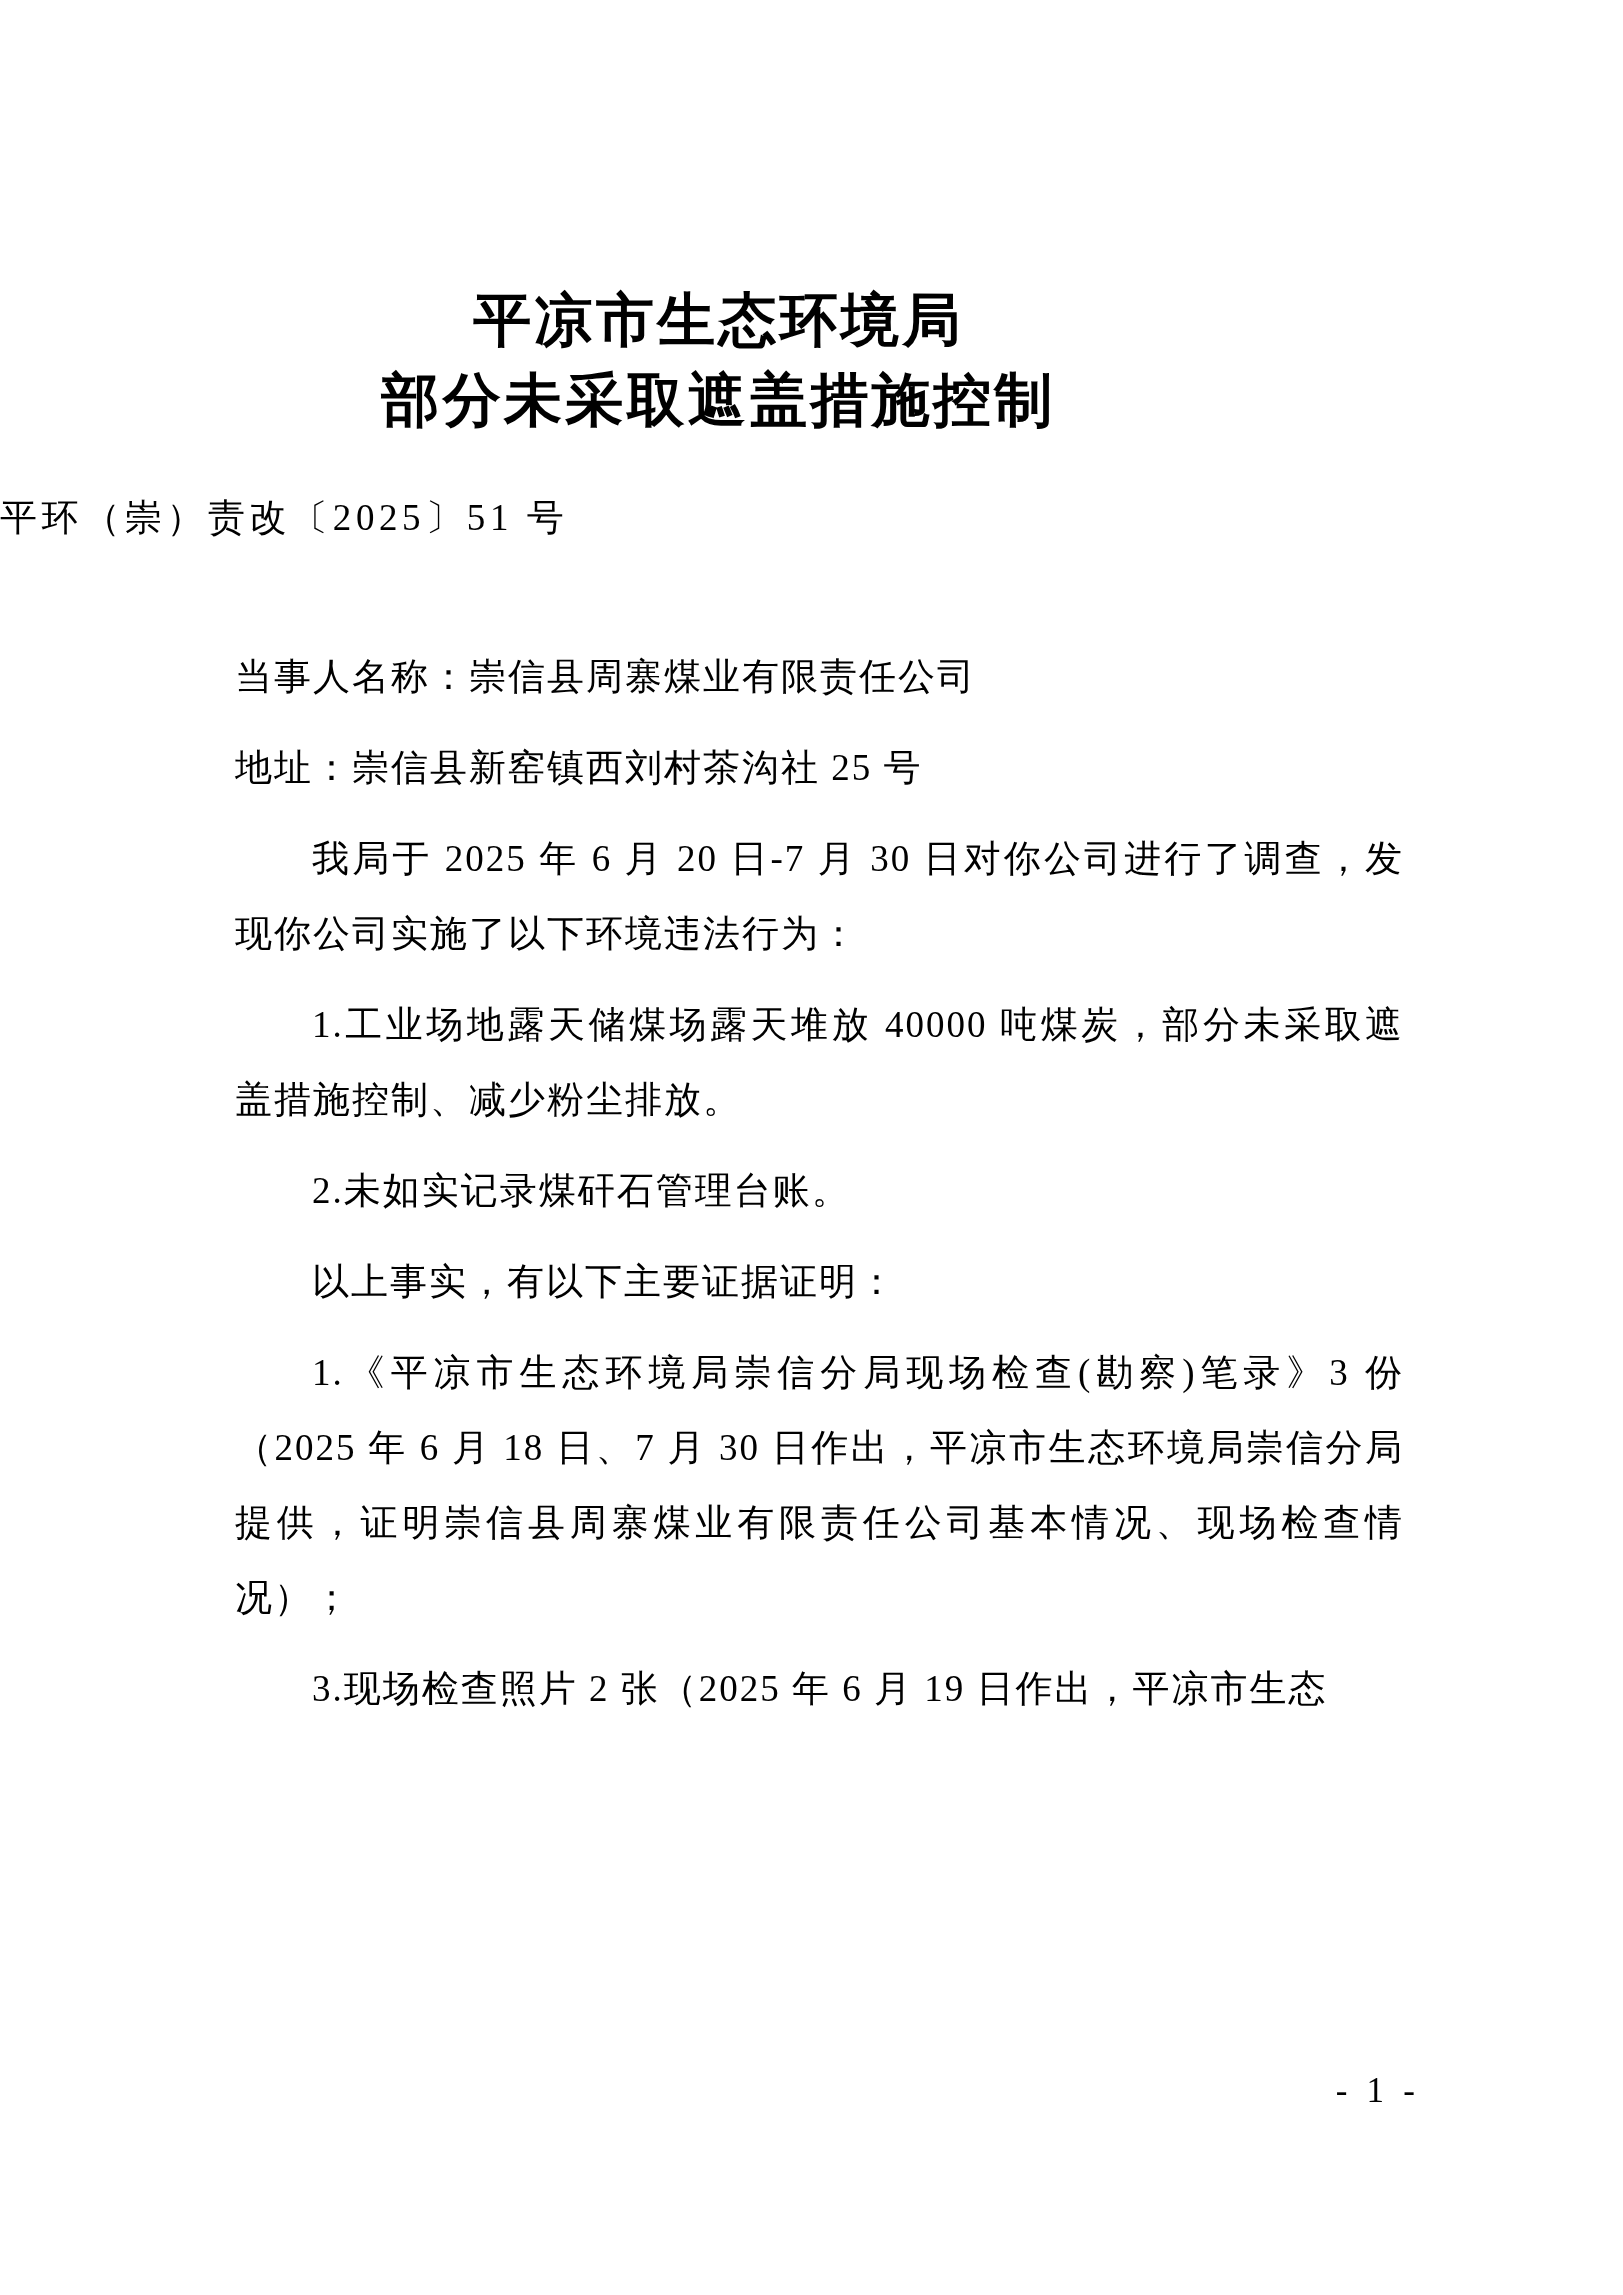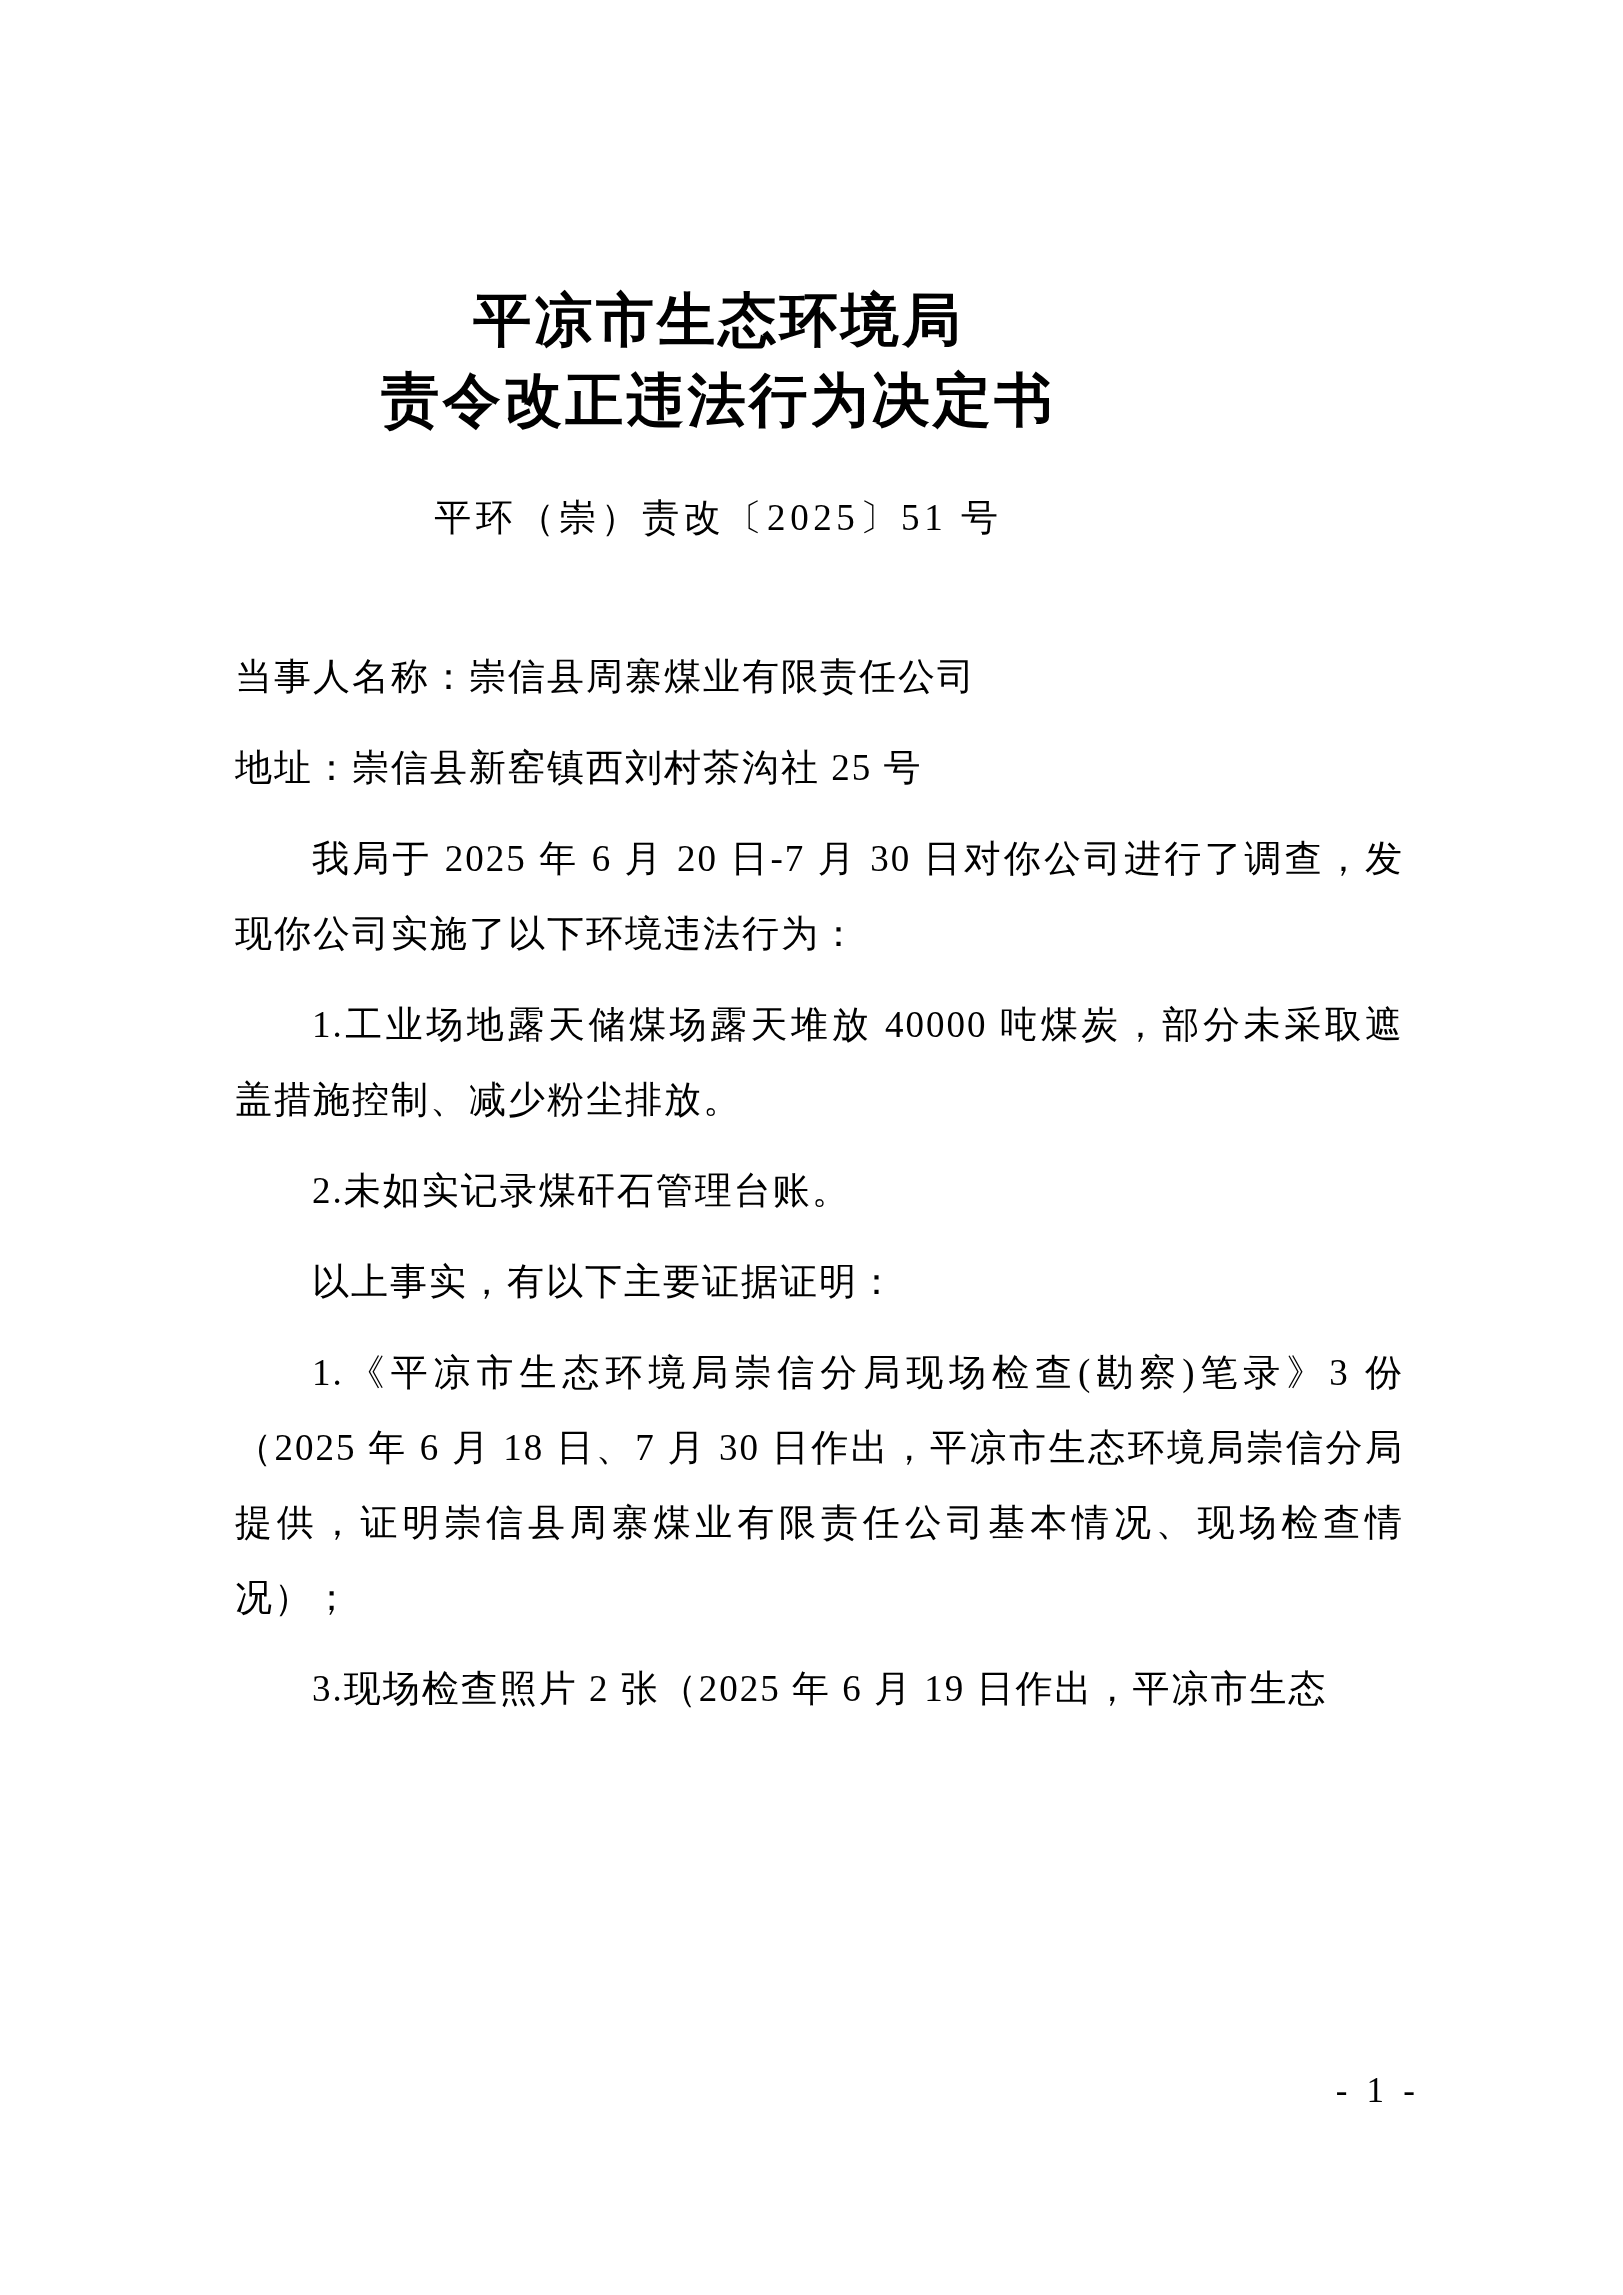--- a/index.html
+++ b/index.html
@@ -28,21 +28,21 @@
     letter-spacing: 3.3px;
   }
   .title-line {
     margin: 0;
   }
   .doc-number {
     position: absolute;
     top: 491px;
     left: 0;
     width: 100%;
-    text-align: center;
+    text-align: left;
     font-size: 37px;
     line-height: 54px;
     letter-spacing: 4.6px;
   }
   .body-text {
     position: absolute;
     top: 623px;
     left: 219px;
     width: 1201px;
     font-size: 37px;
@@ -68,21 +68,21 @@
     letter-spacing: 5.2px;
   }
 </style>
 </head>
 <body>
 
 <div class="page">
 
   <div class="title-block">
     <div class="title-line">平凉市生态环境局</div>
-    <div class="title-line">责令改正违法行为决定书</div>
+    <div class="title-line">部分未采取遮盖措施控制</div>
   </div>
 
   <div class="doc-number">平环（崇）责改〔2025〕51 号</div>
 
   <div class="body-text">
     <p>当事人名称：崇信县周寨煤业有限责任公司</p>
     <p>地址：崇信县新窑镇西刘村茶沟社 25 号</p>
     <p class="indent">我局于 2025 年 6 月 20 日-7 月 30 日对你公司进行了调查，发现你公司实施了以下环境违法行为：</p>
     <p class="indent">1.工业场地露天储煤场露天堆放 40000 吨煤炭，部分未采取遮盖措施控制、减少粉尘排放。</p>
     <p class="indent">2.未如实记录煤矸石管理台账。</p>

